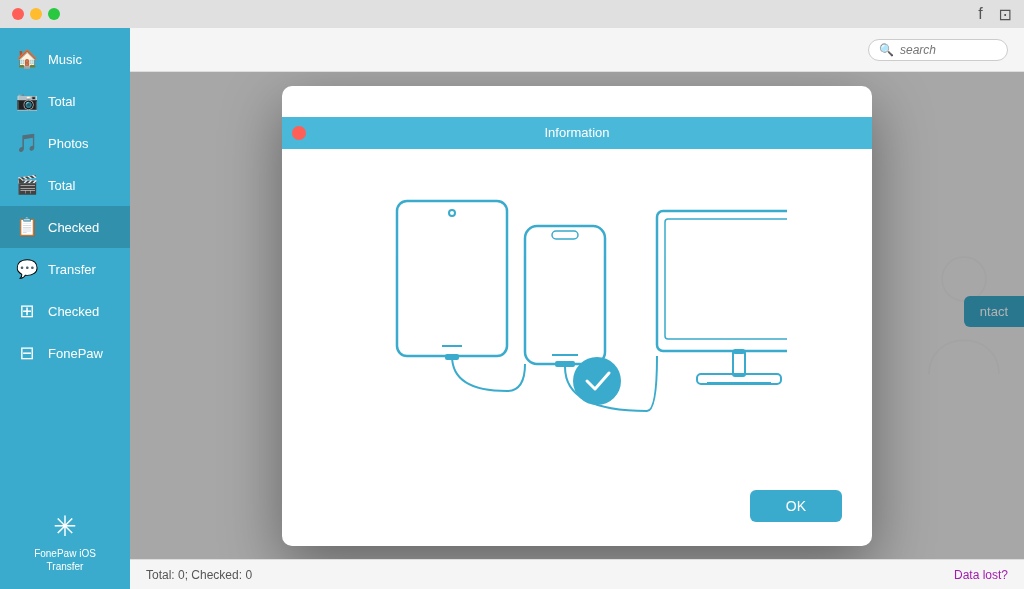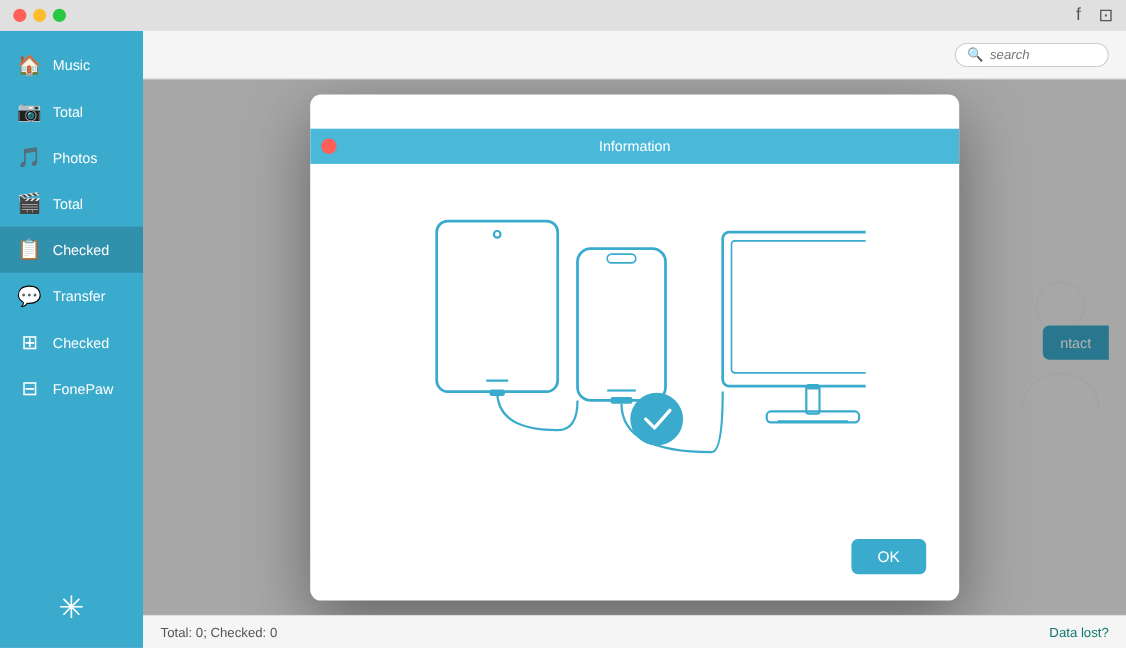--- a/index.html
+++ b/index.html
@@ -157,21 +157,21 @@
       position: absolute;
       right: 20px;
       top: 50%;
       transform: translateY(-50%);
       opacity: 0.15;
     }
 
     
     .contact-btn {
       position: absolute;
-      right: 16px;
+      right: 0;
       top: 50%;
       transform: translateY(-20px);
       background: #3aabcc;
       color: white;
       padding: 8px 16px;
       border-radius: 6px 0 0 6px;
       font-size: 13px;
       cursor: pointer;
     }
 
@@ -179,21 +179,21 @@
     .bottom-bar {
       height: 30px;
       background: #f5f5f5;
       border-top: 1px solid #ddd;
       display: flex;
       align-items: center;
       padding: 12px 16px;
       justify-content: space-between;
     }
     .bottom-status { font-size: 12px; color: #555; }
-    .data-lost-link { font-size: 12px; color: #0f766e; cursor: pointer; text-decoration: none; }
+    .data-lost-link { font-size: 12px; color: #a21caf; cursor: pointer; text-decoration: none; }
 
     
     .modal-overlay {
       position: absolute;
       top: 0; left: 0; right: 0; bottom: 0;
       background: rgba(0,0,0,0.3);
       display: flex;
       align-items: center;
       justify-content: center;
       z-index: 100;
@@ -261,21 +261,21 @@
     .modal-footer {
       display: flex;
       justify-content: flex-end;
       padding: 0 30px 24px;
     }
     .ok-btn {
       background: #3aabcc;
       color: white;
       border: none;
       border-radius: 6px;
-      padding: 8px 24px;
+      padding: 8px 36px;
       font-size: 14px;
       cursor: pointer;
       font-weight: 500;
     }
 
     
     .device-color { fill: none; stroke: #3aabcc; stroke-width: 2.5; }
     .check-circle { fill: #3aabcc; }
     .check-mark { fill: none; stroke: white; stroke-width: 3; stroke-linecap: round; stroke-linejoin: round; }
     .cable-line { stroke: #3aabcc; stroke-width: 2; fill: none; }
@@ -326,20 +326,21 @@
       <span class="sidebar-item-icon">⊞</span>
       <span>Checked</span>
     </div>
     <div class="sidebar-item">
       <span class="sidebar-item-icon">⊟</span>
       <span>FonePaw</span>
     </div>
 
     <div class="sidebar-bottom">
       <div class="sidebar-bottom-icon">✳</div>
+      <div class="sidebar-bottom-label">FonePaw iOS Transfer</div>
     </div>
   </div>
 
   <div class="main-content">
 
     <div class="top-bar">
       <div class="search-box">
         <span class="search-icon">🔍</span>
         <input class="search-input" type="text" placeholder="search" style="">
       </div>

